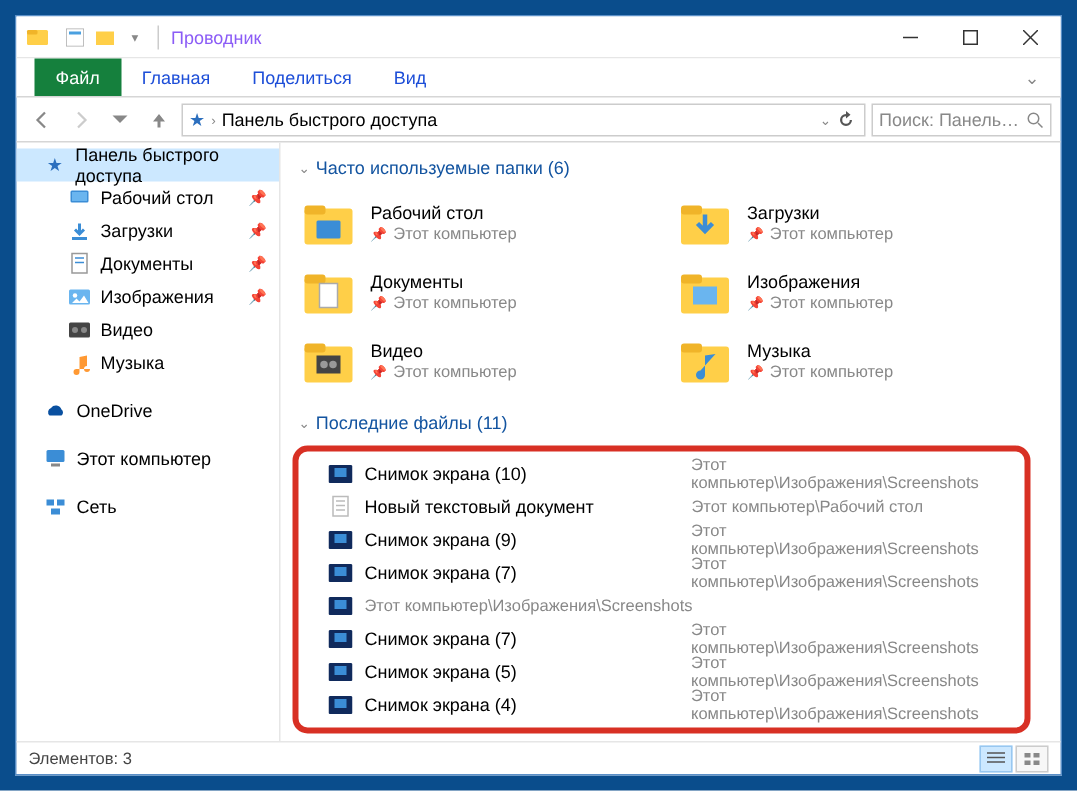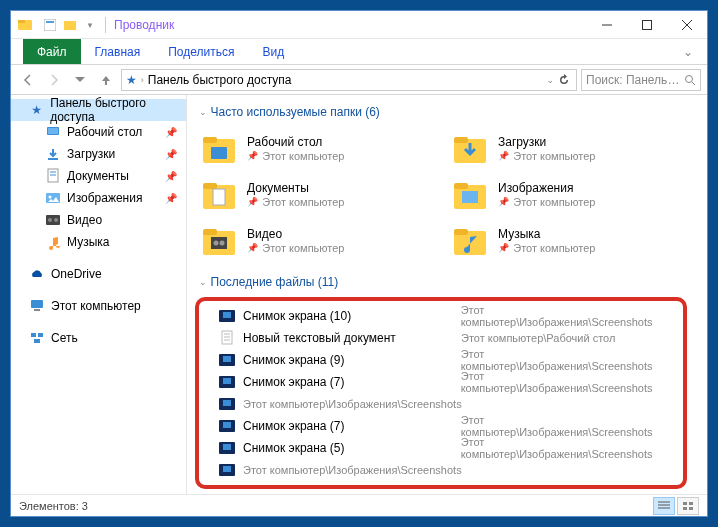--- a/index.html
+++ b/index.html
@@ -424,20 +424,21 @@
             <span class="recent-name">Снимок экрана (5)</span>
             <span class="recent-path">Этот компьютер\Изображения\Screenshots</span>
           </div>
           <div class="recent-row">
             <span class="ricon">
               <svg width="16" height="14">
                 <rect width="16" height="12" y="1" fill="#102a5c" rx="1"></rect>
                 <rect x="4" y="3" width="8" height="6" fill="#3b8dd6"></rect>
               </svg>
             </span>
+            <span class="recent-name">Снимок экрана (4)</span>
             <span class="recent-path">Этот компьютер\Изображения\Screenshots</span>
           </div>
         </div>
     </div>
   </div>
 
   <div class="statusbar">
     <span>Элементов: 3</span>
     <div class="view-toggles">
       <div class="view-btn active">

